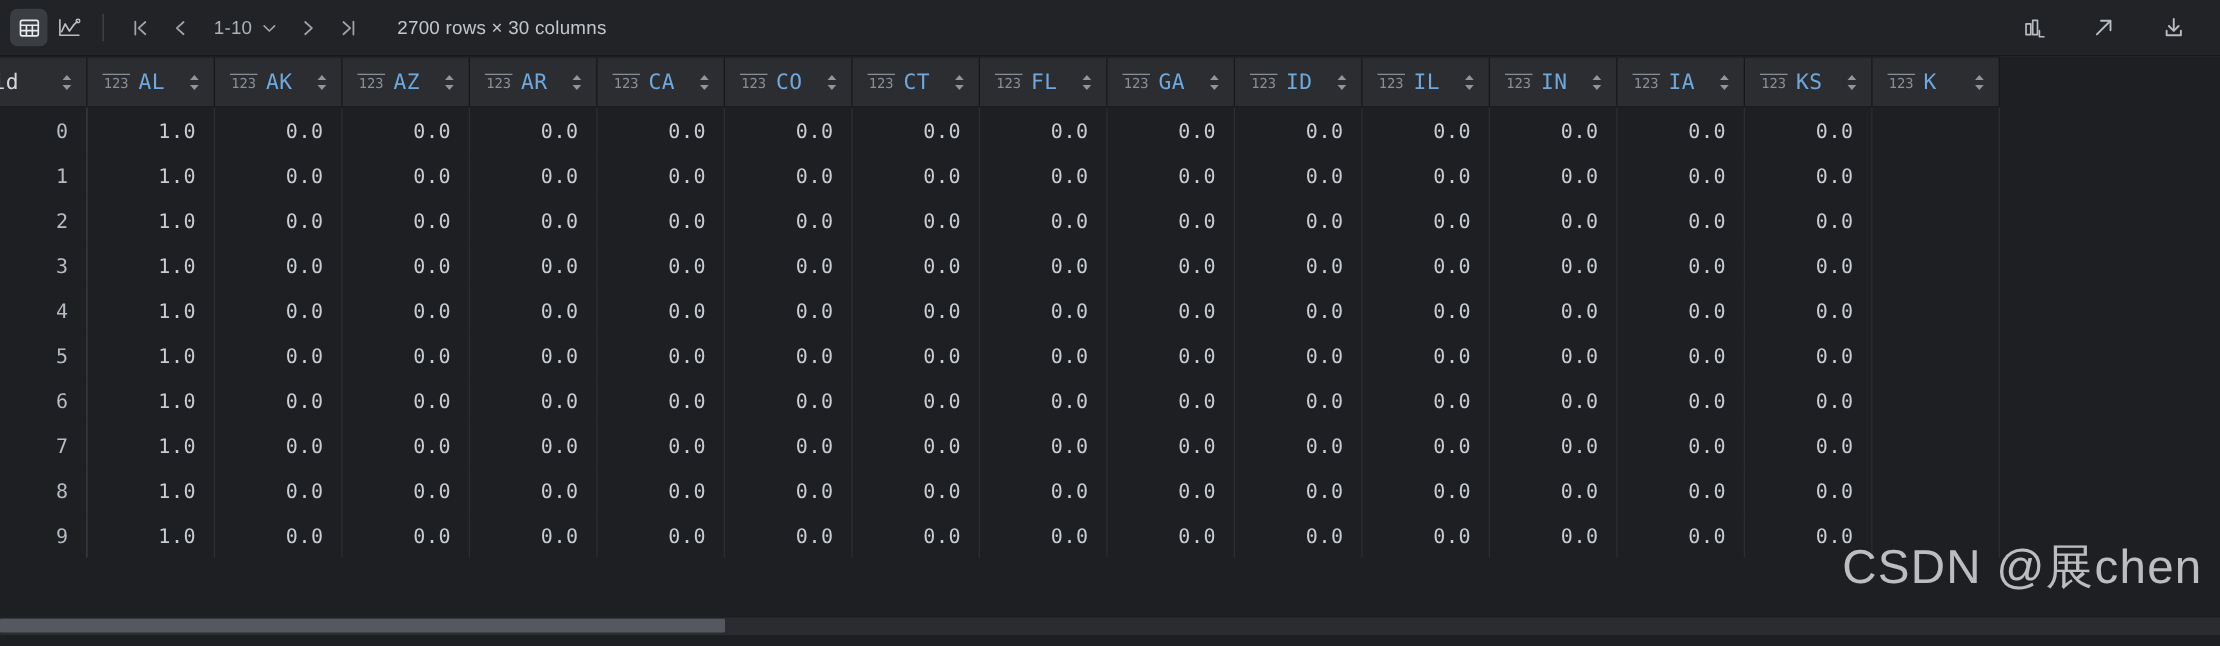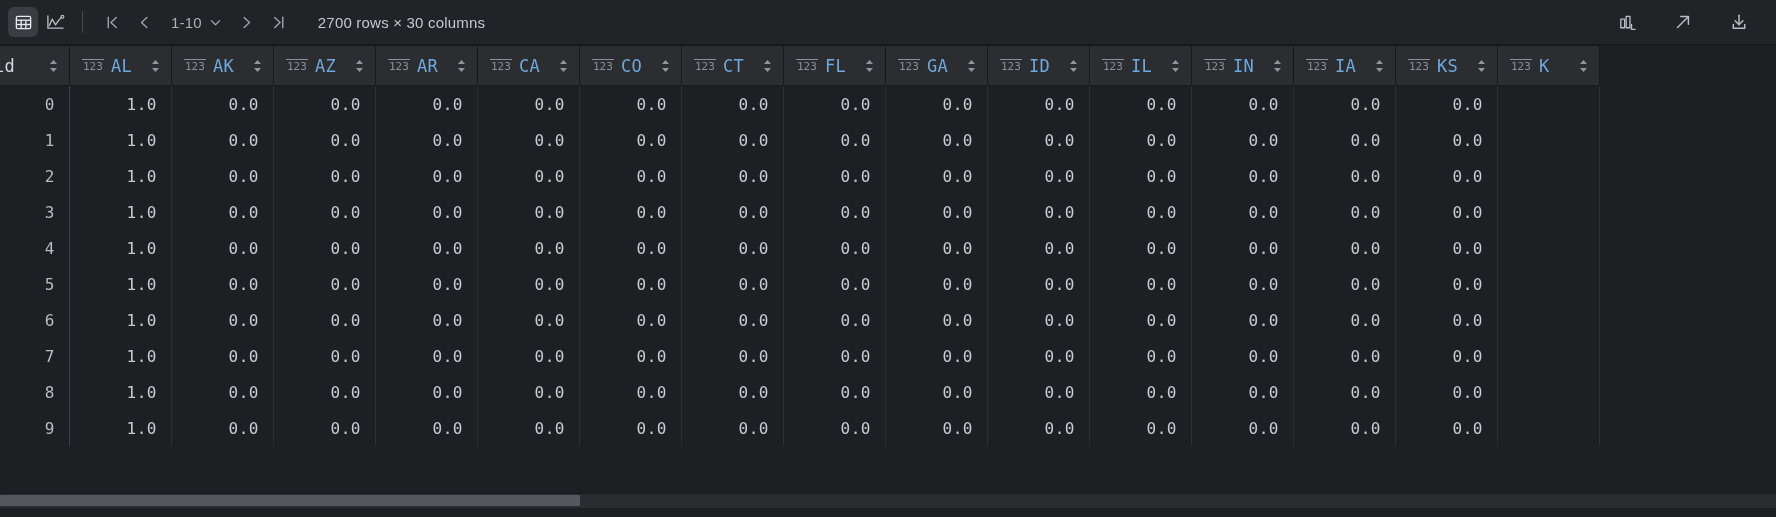--- a/index.html
+++ b/index.html
@@ -644,13 +644,14 @@
           </div>
         </div>
     </div>
   </div>
 
   <div class="hscroll">
     <div class="hscroll-thumb"></div>
   </div>
   <div class="bottom-strip"></div>
 
+  <div class="watermark">CSDN @展chen</div>
 </div>
 
 </body></html>

